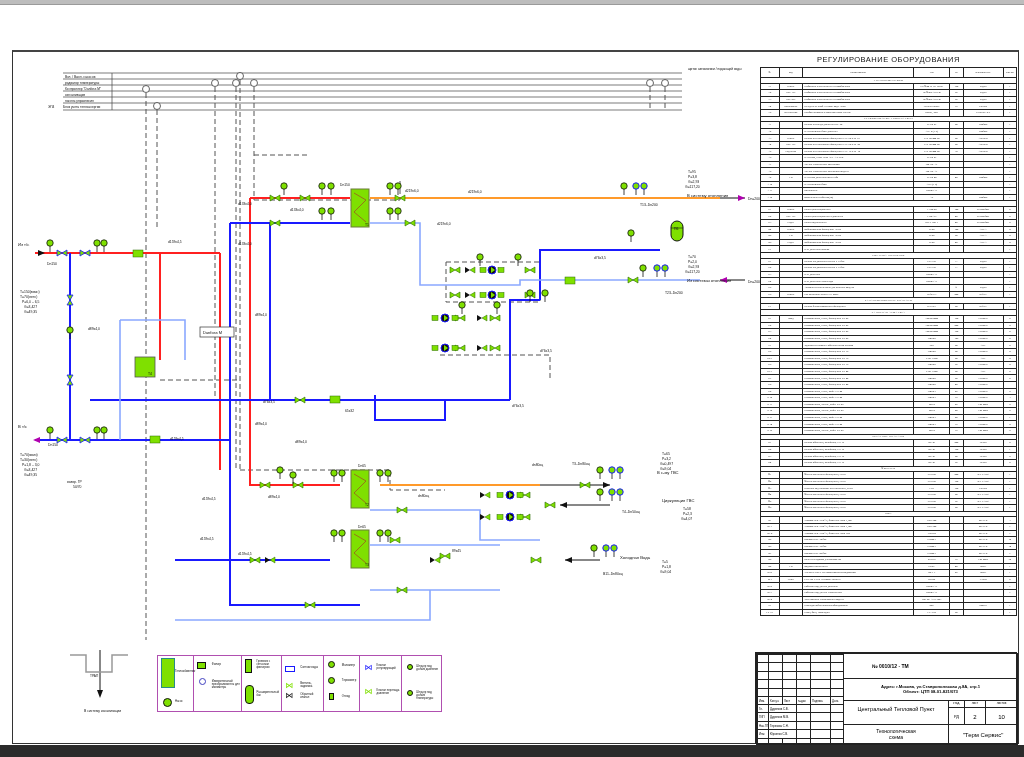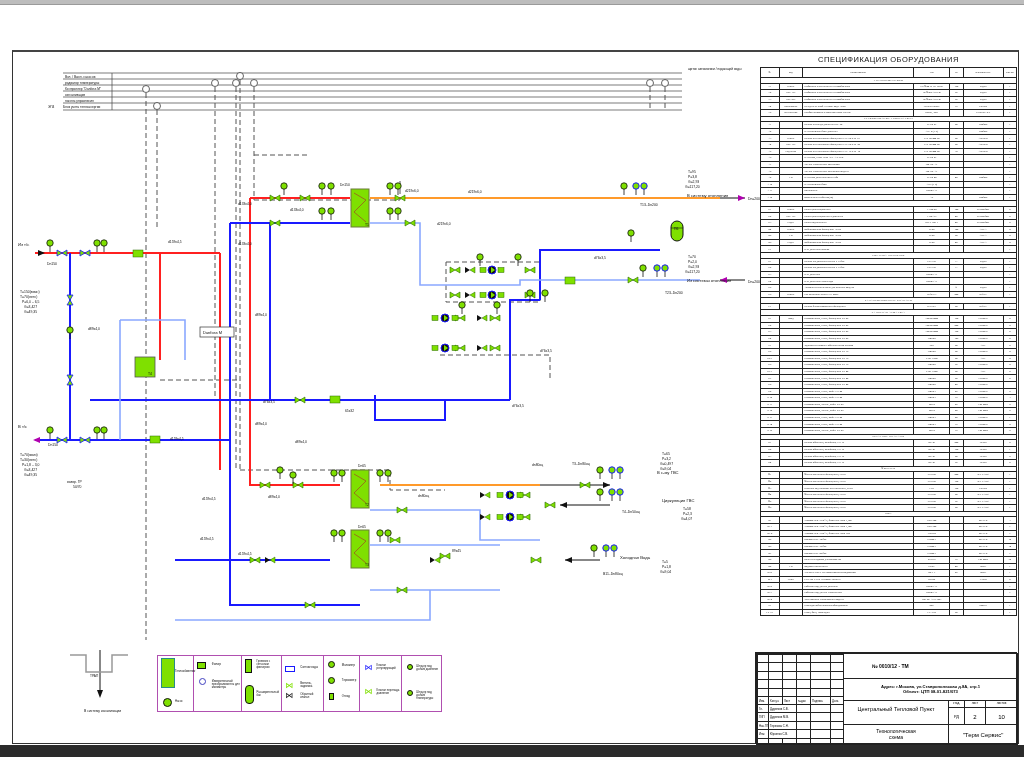--- a/index.html
+++ b/index.html
@@ -461,21 +461,21 @@
   </div>
   <div class="lg-col" style="width:39px">
     <div style="position:absolute;left:5px;top:8px;width:4px;height:4px;border-radius:50%;background:#7fe000;border:1px solid #111;"></div>
     <span class="lg-txt" style="left:14px;top:9px;width:24px;white-space:normal;">Штуцер под датчик давления</span>
     <div style="position:absolute;left:5px;top:34px;width:4px;height:4px;border-radius:50%;background:#7fe000;border:1px solid #111;"></div>
     <span class="lg-txt" style="left:14px;top:35px;width:24px;white-space:normal;">Штуцер под датчик температуры</span>
   </div>
 </div>
 
 <div class="spec">
-  <div class="spec-title">СПЕЦИФИКАЦИЯ  ОБОРУДОВАНИЯ</div>
+  <div class="spec-title">РЕГУЛИРОВАНИЕ  ОБОРУДОВАНИЯ</div>
   <table class="sp">
     <colgroup>
         <col style="width:18px">
         <col style="width:23px">
         <col style="width:108px">
         <col style="width:35px">
         <col style="width:13px">
         <col style="width:39px">
         <col style="width:13px">
       </colgroup>

